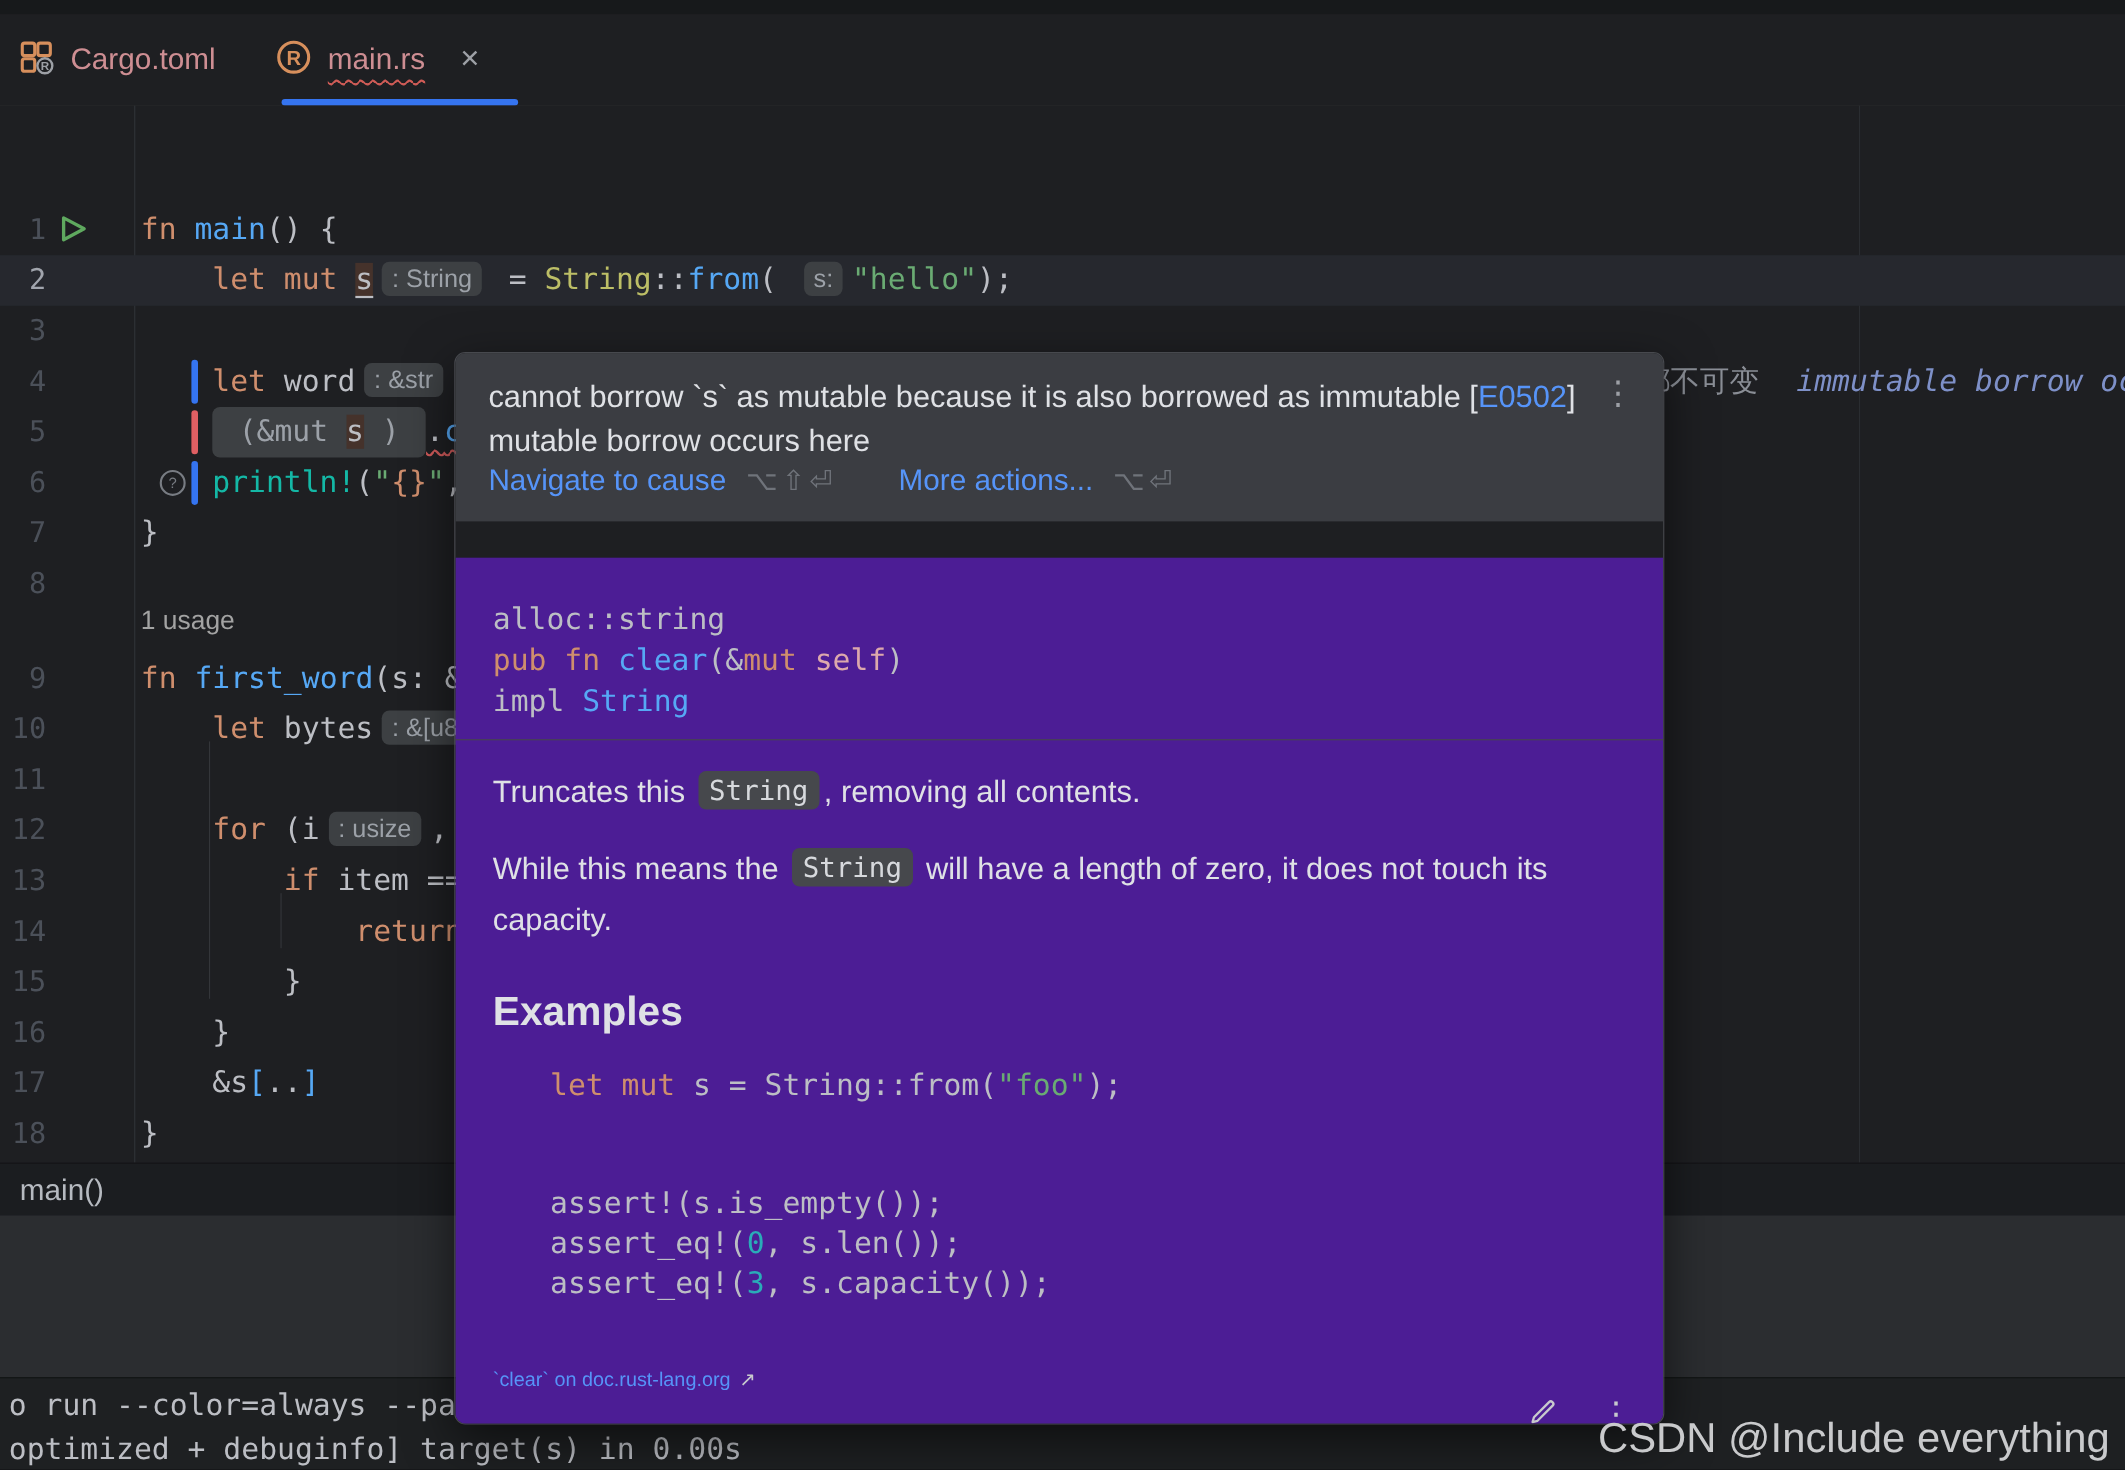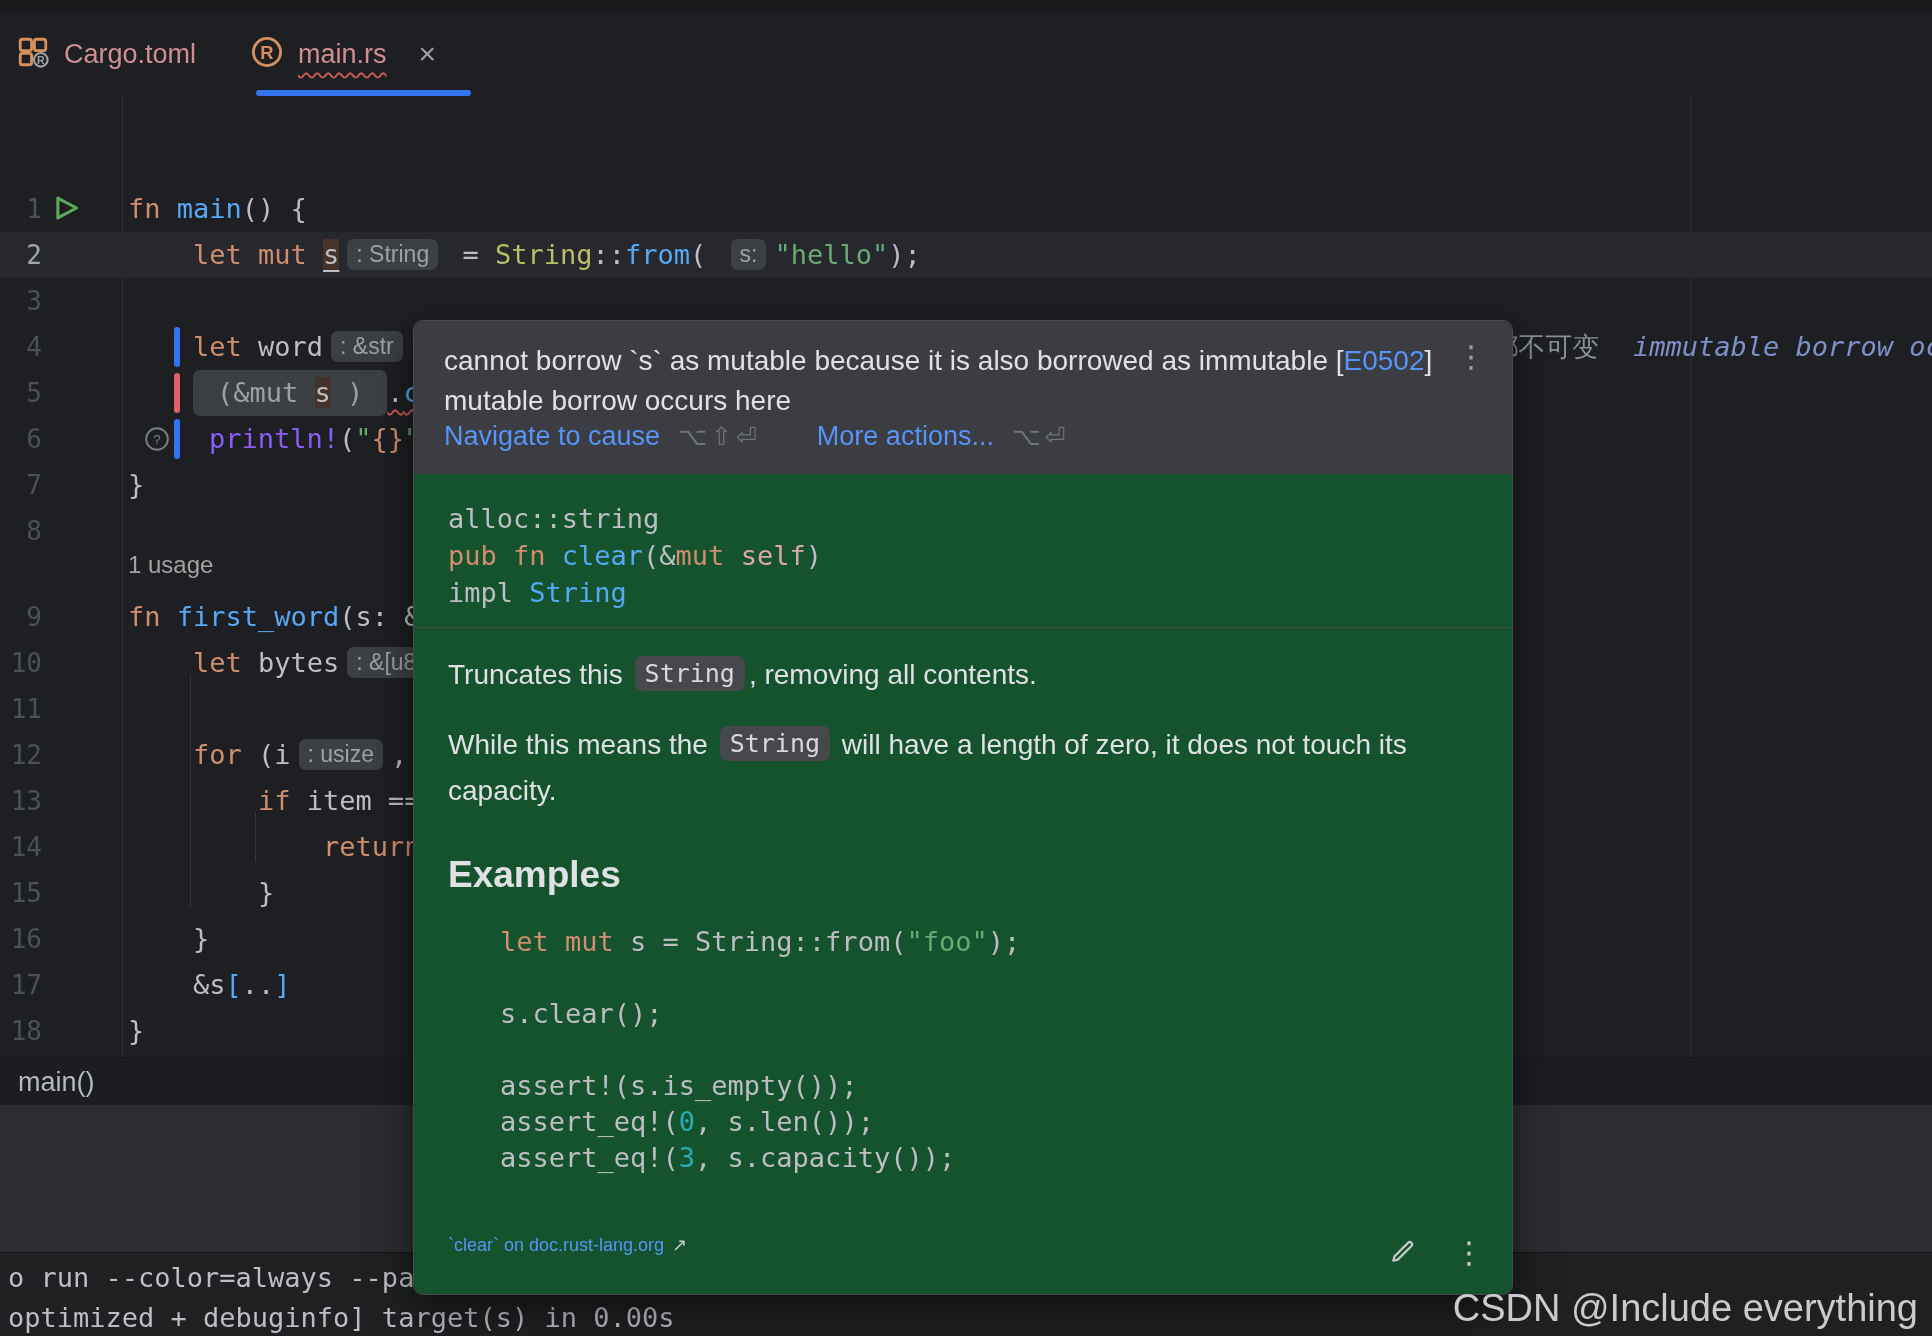--- a/index.html
+++ b/index.html
@@ -30,21 +30,21 @@
   .gicon.run{left:52px;}
   .gicon.question{left:144px;top:10px;}
   .code-text{position:absolute;top:0;font:27px/46px "DejaVu Sans Mono",monospace;white-space:pre;color:#bcbec4;}
   .usage-inlay{position:absolute;left:128px;top:455px;font-size:24px;color:#a3a3a3;}
   
   .tk-kw{color:#cf8e6d;}
   .tk-fn{color:#56a8f5;}
   .tk-txt{color:#bcbec4;}
   .tk-str{color:#6aab73;}
   .tk-num{color:#2aacb8;}
-  .tk-mac{color:#8b5cf6;margin-left:16px;}
+  .tk-mac{color:#14b8a6;}
   .tk-typ{color:#bcbe66;}
   .tk-cmt{color:#8a8e96;}
   .tk-slf{color:#dca8ac;}
   .tk-errhint{color:#7e90c8;font-style:italic;}
   .tk-pill, .pillgroup{display:inline-block;background:#3d4043;border-radius:7px;vertical-align:2px;}
   .tk-pill{color:#9ca1a8;font-family:"Liberation Sans",sans-serif;font-size:23px;line-height:31px;padding:0 9px;margin:0 8px;}
   .pillgroup{padding:0 24px;vertical-align:0;}
   .tk-hint-txt{color:#9ca1a8;}
   .tk-hl-brown{background:#45322b;}
   .tk-hl-gray{background:#3b3d35;}
@@ -57,21 +57,21 @@
   .popup{position:absolute;left:413px;top:320px;width:1100px;height:975px;border-radius:10px;overflow:hidden;
          border:1px solid #47494e;box-shadow:0 14px 44px rgba(0,0,0,.55);z-index:20;box-sizing:border-box;}
   .popup-header{position:relative;background:#3b3d42;padding:20px 30px 22px 30px;}
   .popup-title{font-size:28px;line-height:40px;color:#dfe1e5;max-width:1000px;}
   .popup-title .err-code{color:#5694f8;}
   .popup-actions{display:flex;align-items:center;gap:56px;}
   .popup-action{display:flex;align-items:center;gap:18px;}
   .popup-action .act-label{font-size:27px;color:#5694f8;}
   .popup-action .act-shortcut{font-size:25px;color:#6f737a;letter-spacing:4px;}
   .popup-kebab{position:absolute;right:26px;top:18px;font-size:30px;color:#9da0a6;}
-  .popup-body{position:relative;background:#14532d;height:822px;box-sizing:border-box;padding:26px 34px;}
+  .popup-body{position:relative;background:#4c1d95;height:822px;box-sizing:border-box;padding:38px 34px;margin-top:33px;}
   .sig-line{font:27px/37px "DejaVu Sans Mono",monospace;color:#bcbec4;white-space:pre;}
   .doc-hr{border:none;border-top:1px solid #46484c;margin:16px -34px 0 -34px;}
   .doc-p{font-size:28px;line-height:46px;color:#dfe1e5;margin:24px 0 0 0;max-width:1010px;}
   .inline-code{display:inline-block;background:#46484c;color:#d7d9dd;border-radius:7px;
                font:25px/33px "DejaVu Sans Mono",monospace;padding:1px 10px;margin:0 4px;vertical-align:2px;}
   .doc-h2{font-size:37px;font-weight:700;color:#dfe1e5;margin:40px 0 0 0;}
   .example{margin:28px 0 0 52px;}
   .example .ex-line{font:27px/36px "DejaVu Sans Mono",monospace;color:#bcbec4;white-space:pre;min-height:36px;}
   .doc-link-row{margin-top:58px;font-size:18px;}
   .doc-link{color:#5694f8;}
@@ -235,21 +235,20 @@
           <div class="sig-line"><span class="tk-kw">pub fn </span><span class="tk-fn">clear</span><span class="tk-txt">(&amp;</span><span class="tk-kw">mut</span><span class="tk-txt"> </span><span class="tk-slf">self</span><span class="tk-txt">)</span></div>
           <div class="sig-line"><span class="tk-txt">impl </span><span class="tk-fn">String</span></div>
         </div>
       <hr class="doc-hr">
       <p class="doc-p" id="doc-p1"><span>Truncates this </span><span class="inline-code">String</span><span>, removing all contents.</span></p>
       <p class="doc-p" id="doc-p2"><span>While this means the </span><span class="inline-code">String</span><span> will have a length of zero, it does not touch its capacity.</span></p>
       <h2 class="doc-h2">Examples</h2>
       <div class="example" id="example-block">
           <div class="ex-line"><span class="tk-kw">let mut</span><span class="tk-txt"> s = String::from(</span><span class="tk-str">"foo"</span><span class="tk-txt">);</span></div>
           <div class="ex-line">&nbsp;</div>
-          <div class="ex-line"><span class="tk-txt">s.clear();</span></div>
           <div class="ex-line">&nbsp;</div>
           <div class="ex-line"><span class="tk-txt">assert!(s.is_empty());</span></div>
           <div class="ex-line"><span class="tk-txt">assert_eq!(</span><span class="tk-num">0</span><span class="tk-txt">, s.len());</span></div>
           <div class="ex-line"><span class="tk-txt">assert_eq!(</span><span class="tk-num">3</span><span class="tk-txt">, s.capacity());</span></div>
         </div>
       <div class="doc-link-row">
         <span class="doc-link">`clear` on doc.rust-lang.org</span><span class="link-arrow">↗</span>
       </div>
       <div class="popup-bottom-icons">
         <span><svg width="30" height="30" viewBox="0 0 24 24">

